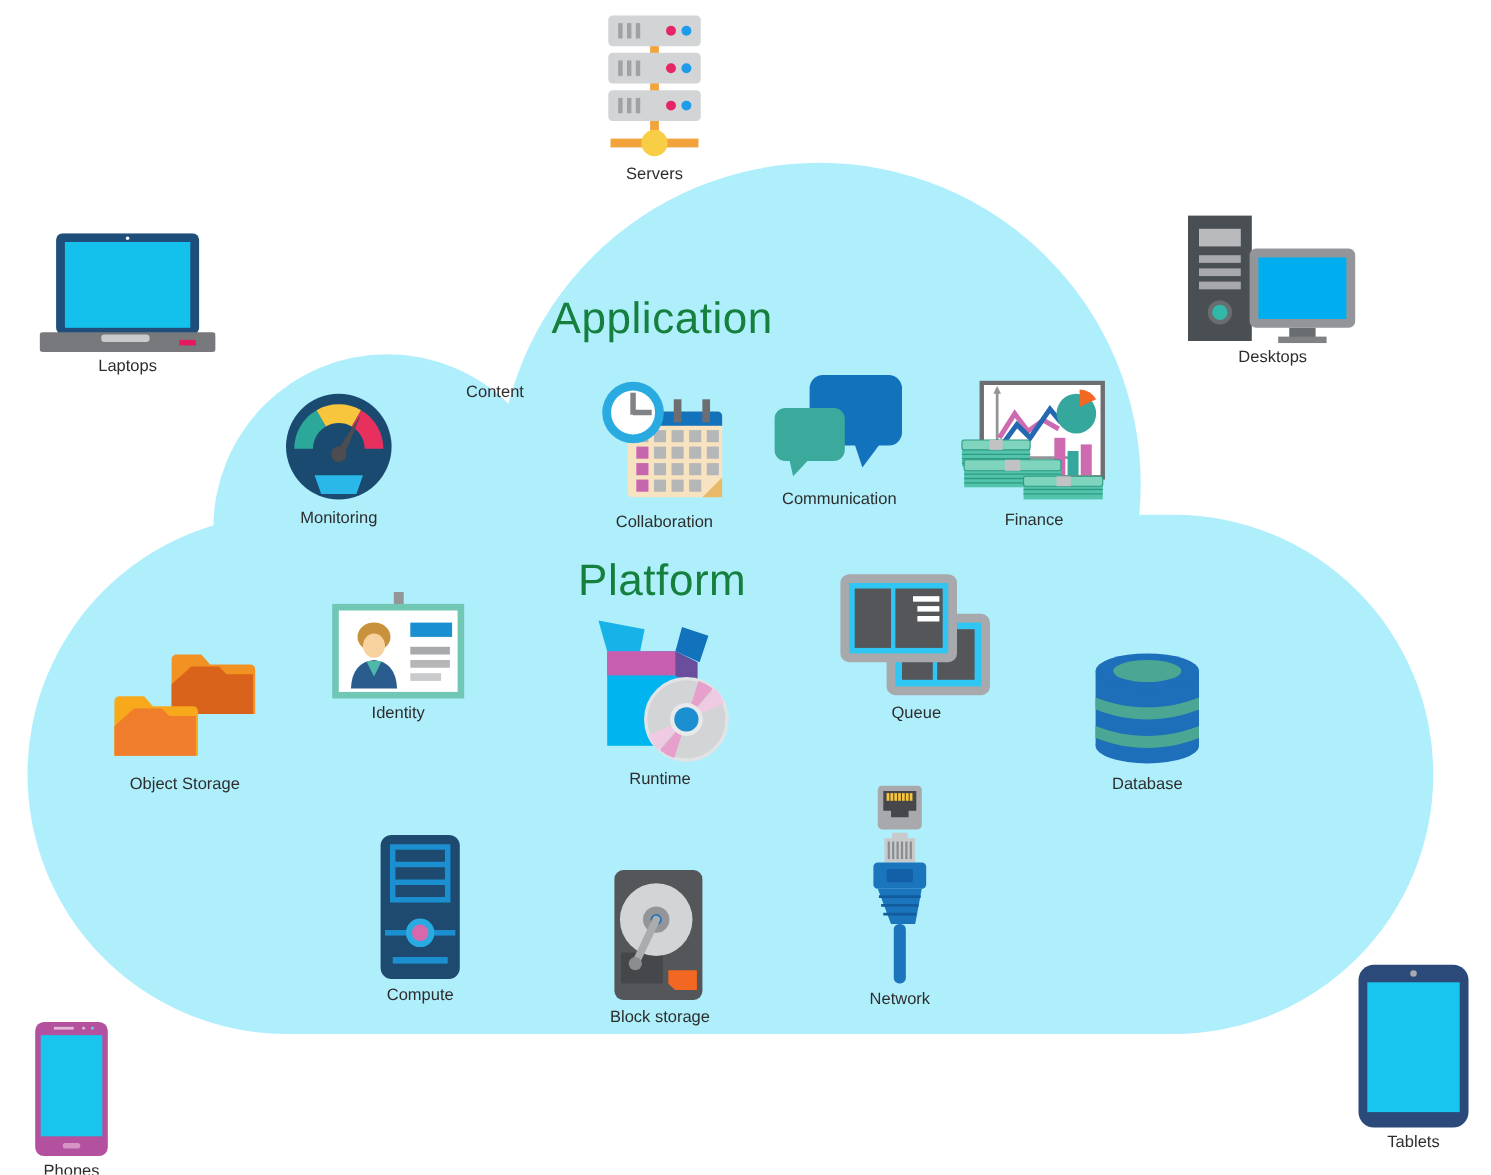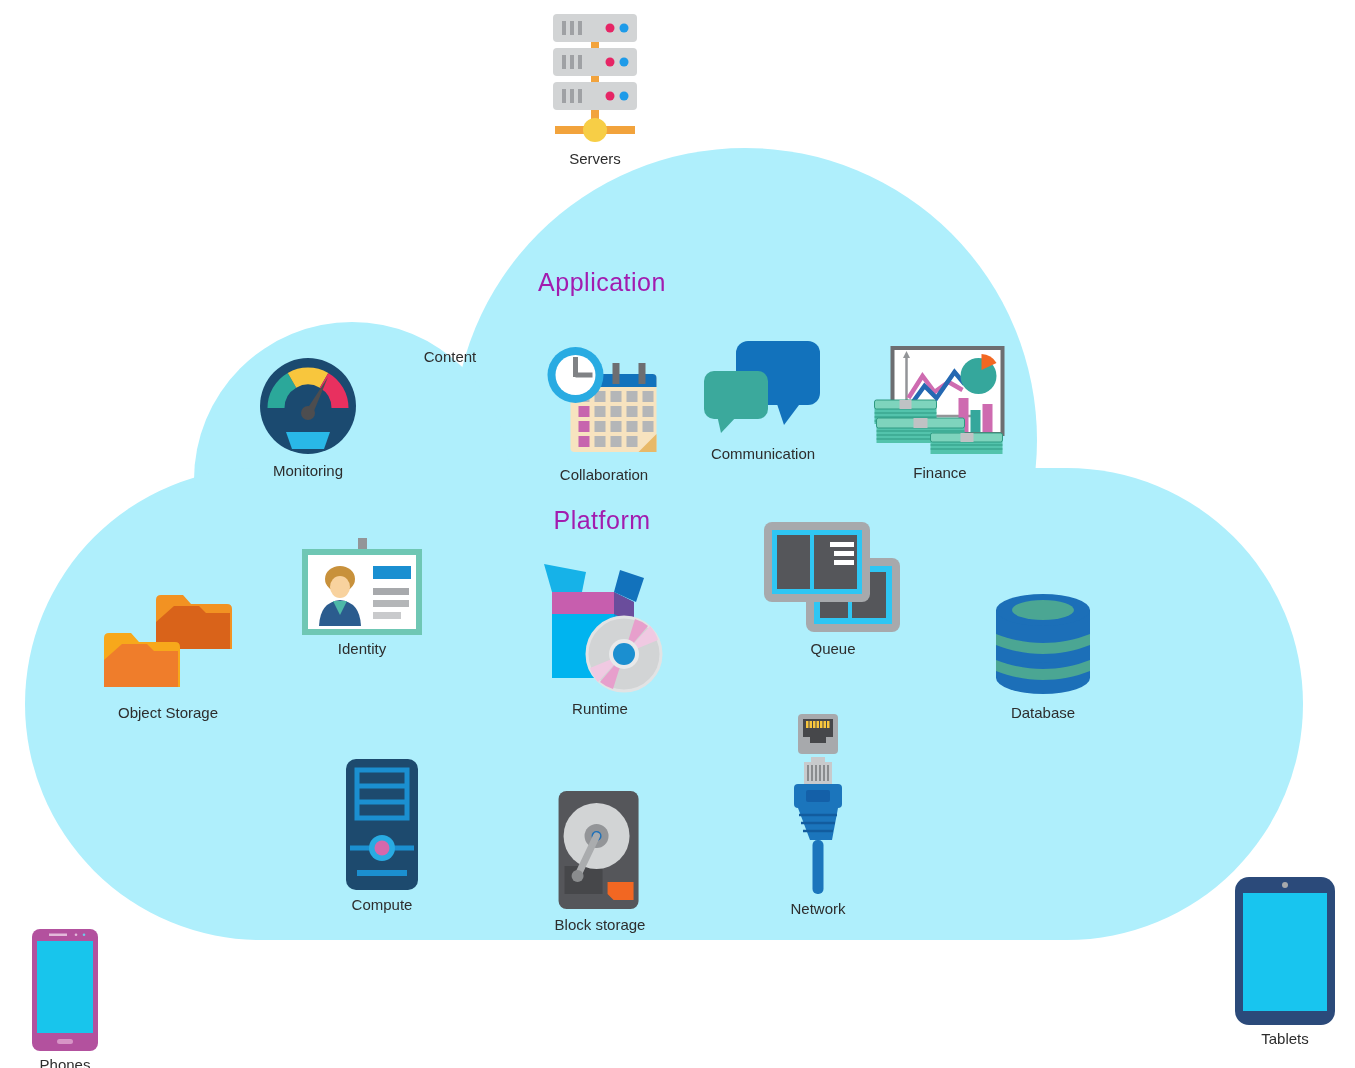--- a/index.html
+++ b/index.html
@@ -1,19 +1,19 @@
 <!DOCTYPE html>
 <html><head>
 <meta charset="utf-8">
 <style>
   html,body{margin:0;padding:0;background:#ffffff;}
   #canvas{position:relative;width:1355px;height:1068px;background:#ffffff;overflow:hidden;
           font-family:"Liberation Sans",sans-serif;}
   .cloud{position:absolute;left:0;top:0;}
-  .layer-heading{position:absolute;transform:translateX(-50%);font-size:25px;color:#a21caf;
+  .layer-heading{position:absolute;transform:translateX(-50%);font-size:40px;color:#15803d;
                  white-space:nowrap;letter-spacing:0.5px;}
   figure.node{position:absolute;margin:0;transform:translateX(-50%);
               display:flex;flex-direction:column;align-items:center;}
   figure.node .icon{display:block;line-height:0;}
   figure.node figcaption{margin-top:4px;font-size:15px;color:#2D2D2D;white-space:nowrap;text-align:center;}
 </style>
 </head>
 <body>
 
 <div id="canvas">
@@ -57,21 +57,52 @@
           <circle cx="61" cy="84" r="4.5" fill="#E62565"></circle>
             <circle cx="75" cy="84" r="4.5" fill="#1E9BE9"></circle>
         </g>
         <rect x="6" y="114" width="80" height="8" fill="#F2A33C"></rect>
         <circle cx="46" cy="118" r="12" fill="#F7CE46"></circle>
       </svg>
     </span>
     <figcaption>Servers</figcaption>
   </figure>
 
-
+  <figure class="node" style="left:116px;top:212px">
+    <span class="icon">
+      <svg width="160" height="108" viewBox="0 0 160 108">
+        <rect x="15" y="0" width="130" height="92" rx="6" fill="#1E4E79"></rect>
+        <rect x="23" y="8" width="114" height="78" fill="#14C1EC"></rect>
+        <circle cx="80" cy="4.5" r="1.6" fill="#ffffff"></circle>
+        <rect x="0" y="90" width="160" height="18" rx="3" fill="#77797C"></rect>
+        <rect x="56" y="92" width="44" height="7" rx="3" fill="#C8CACC"></rect>
+        <rect x="127" y="97" width="15" height="5" fill="#E5185E"></rect>
+      </svg>
+    </span>
+    <figcaption>Laptops</figcaption>
+  </figure>
+
+  <figure class="node" style="left:1157px;top:194px">
+    <span class="icon">
+      <svg width="158" height="118" viewBox="0 0 158 118">
+        <rect x="2" y="2" width="58" height="114" fill="#4A4F54"></rect>
+        <rect x="12" y="14" width="38" height="16" fill="#B9BABC"></rect>
+        <rect x="12" y="38" width="38" height="7" fill="#A7A9AC"></rect>
+        <rect x="12" y="50" width="38" height="7" fill="#A7A9AC"></rect>
+        <rect x="12" y="62" width="38" height="7" fill="#A7A9AC"></rect>
+        <circle cx="31" cy="90" r="11" fill="#6A6D70"></circle>
+        <circle cx="31" cy="90" r="7" fill="#31B8A9"></circle>
+        <rect x="58" y="32" width="96" height="72" rx="6" fill="#939598"></rect>
+        <rect x="66" y="40" width="80" height="56" fill="#00AEEF"></rect>
+        <rect x="94" y="104" width="24" height="9" fill="#6A6D70"></rect>
+        <rect x="84" y="112" width="44" height="6" fill="#808285"></rect>
+      </svg>
+    </span>
+    <figcaption>Desktops</figcaption>
+  </figure>
 
   <figure class="node" style="left:308px;top:356px">
     <span class="icon">
       <svg width="100" height="102" viewBox="0 0 100 102">
         <circle cx="50" cy="50" r="48" fill="#1B4A70"></circle>
         <path d="M18,52 A32,32 0 0 1 34,24.3" stroke="#2BA89A" stroke-width="17" fill="none"></path>
         <path d="M34,24.3 A32,32 0 0 1 66,24.3" stroke="#F8C63D" stroke-width="17" fill="none"></path>
         <path d="M66,24.3 A32,32 0 0 1 82,52" stroke="#E8305F" stroke-width="17" fill="none"></path>
         <polygon points="70,21 46.5,57 53.5,61" fill="#4D4D4F"></polygon>
         <circle cx="50" cy="57" r="7" fill="#4D4D4F"></circle>

